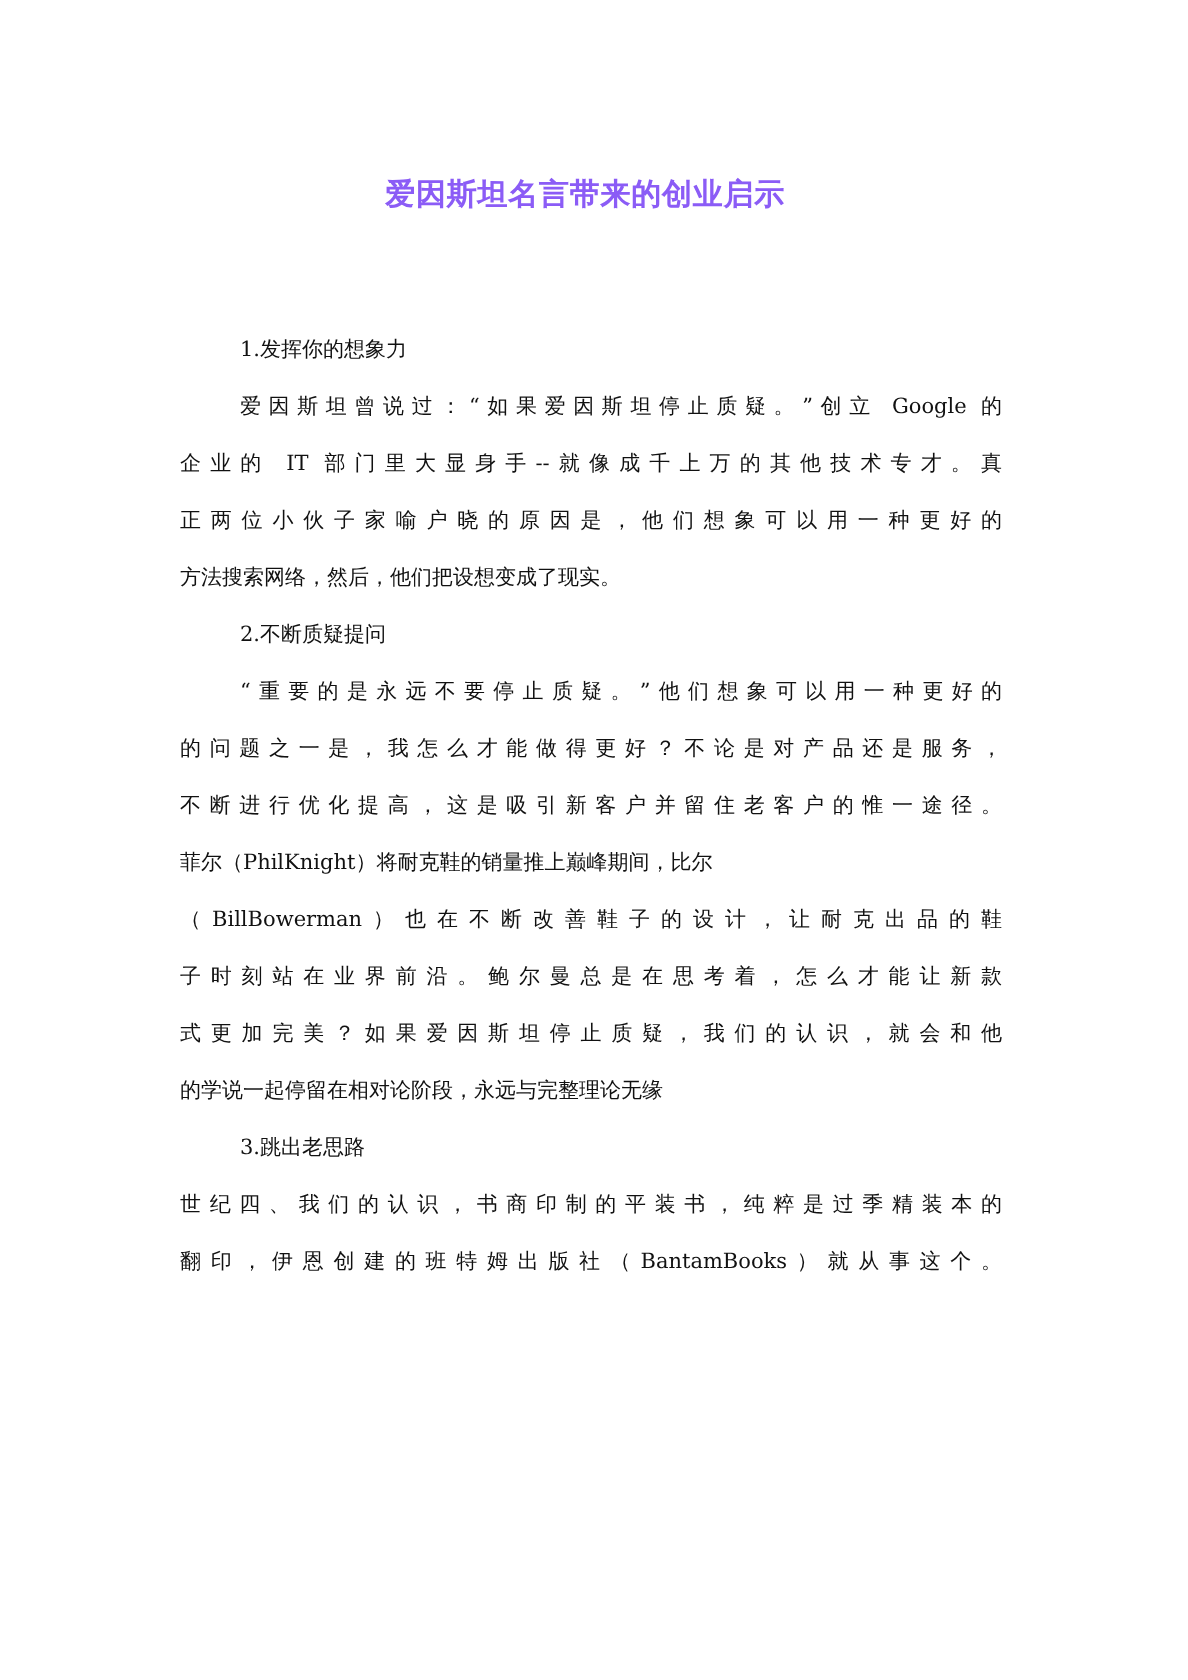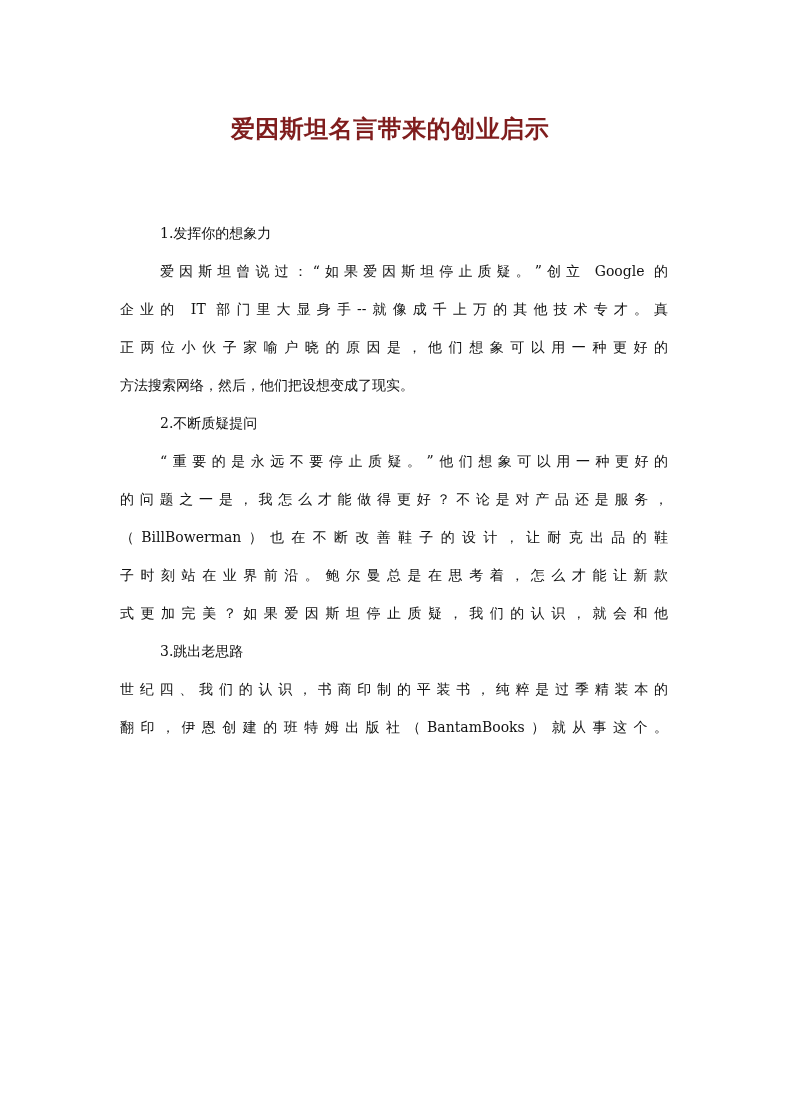--- a/index.html
+++ b/index.html
@@ -1,20 +1,20 @@
 <!DOCTYPE html>
 <html><head>
 <meta charset="utf-8">
 <style>
   html, body { margin: 0; padding: 0; background: #ffffff; }
   body { width: 792px; height: 1120px; position: relative; overflow: hidden; }
   .title {
     position: absolute; left: 0; width: 780px; top: 116px;
     text-align: center; font-family: "DejaVu Sans", sans-serif;
-    font-weight: bold; font-size: 24px; color: #7f1d1d; letter-spacing: 0.5px;
+    font-weight: bold; font-size: 20px; color: #8b5cf6; letter-spacing: 0.5px;
     line-height: 26px;
   }
   .body {
     position: absolute; left: 120px; top: 214px; width: 548px;
     font-family: "DejaVu Serif", "Liberation Serif", serif;
     font-size: 14px; color: #111111; line-height: 38px;
   }
   .line { white-space: nowrap; height: 38px; text-align: justify; text-align-last: justify; }
   .line.indent { padding-left: 40px; }
   .line.last { text-align-last: left; }
@@ -26,19 +26,22 @@
 
 <div class="body">
   <div class="line indent last">1.发挥你的想象力</div>
   <div class="line indent">爱因斯坦曾说过：“如果爱因斯坦停止质疑。”创立 Google 的</div>
   <div class="line">企业的 IT 部门里大显身手--就像成千上万的其他技术专才。真</div>
   <div class="line">正两位小伙子家喻户晓的原因是，他们想象可以用一种更好的</div>
   <div class="line last">方法搜索网络，然后，他们把设想变成了现实。</div>
   <div class="line indent last">2.不断质疑提问</div>
   <div class="line indent">“重要的是永远不要停止质疑。”他们想象可以用一种更好的</div>
   <div class="line">的问题之一是，我怎么才能做得更好？不论是对产品还是服务，</div>
+  <div class="line">不断进行优化提高，这是吸引新客户并留住老客户的惟一途径。</div>
+  <div class="line last">菲尔（PhilKnight）将耐克鞋的销量推上巅峰期间，比尔</div>
   <div class="line">（BillBowerman）也在不断改善鞋子的设计，让耐克出品的鞋</div>
   <div class="line">子时刻站在业界前沿。鲍尔曼总是在思考着，怎么才能让新款</div>
   <div class="line">式更加完美？如果爱因斯坦停止质疑，我们的认识，就会和他</div>
+  <div class="line last">的学说一起停留在相对论阶段，永远与完整理论无缘</div>
   <div class="line indent last">3.跳出老思路</div>
   <div class="line">世纪四、我们的认识，书商印制的平装书，纯粹是过季精装本的</div>
   <div class="line">翻印，伊恩创建的班特姆出版社（BantamBooks）就从事这个。</div>
 </div>
 
 </body></html>

